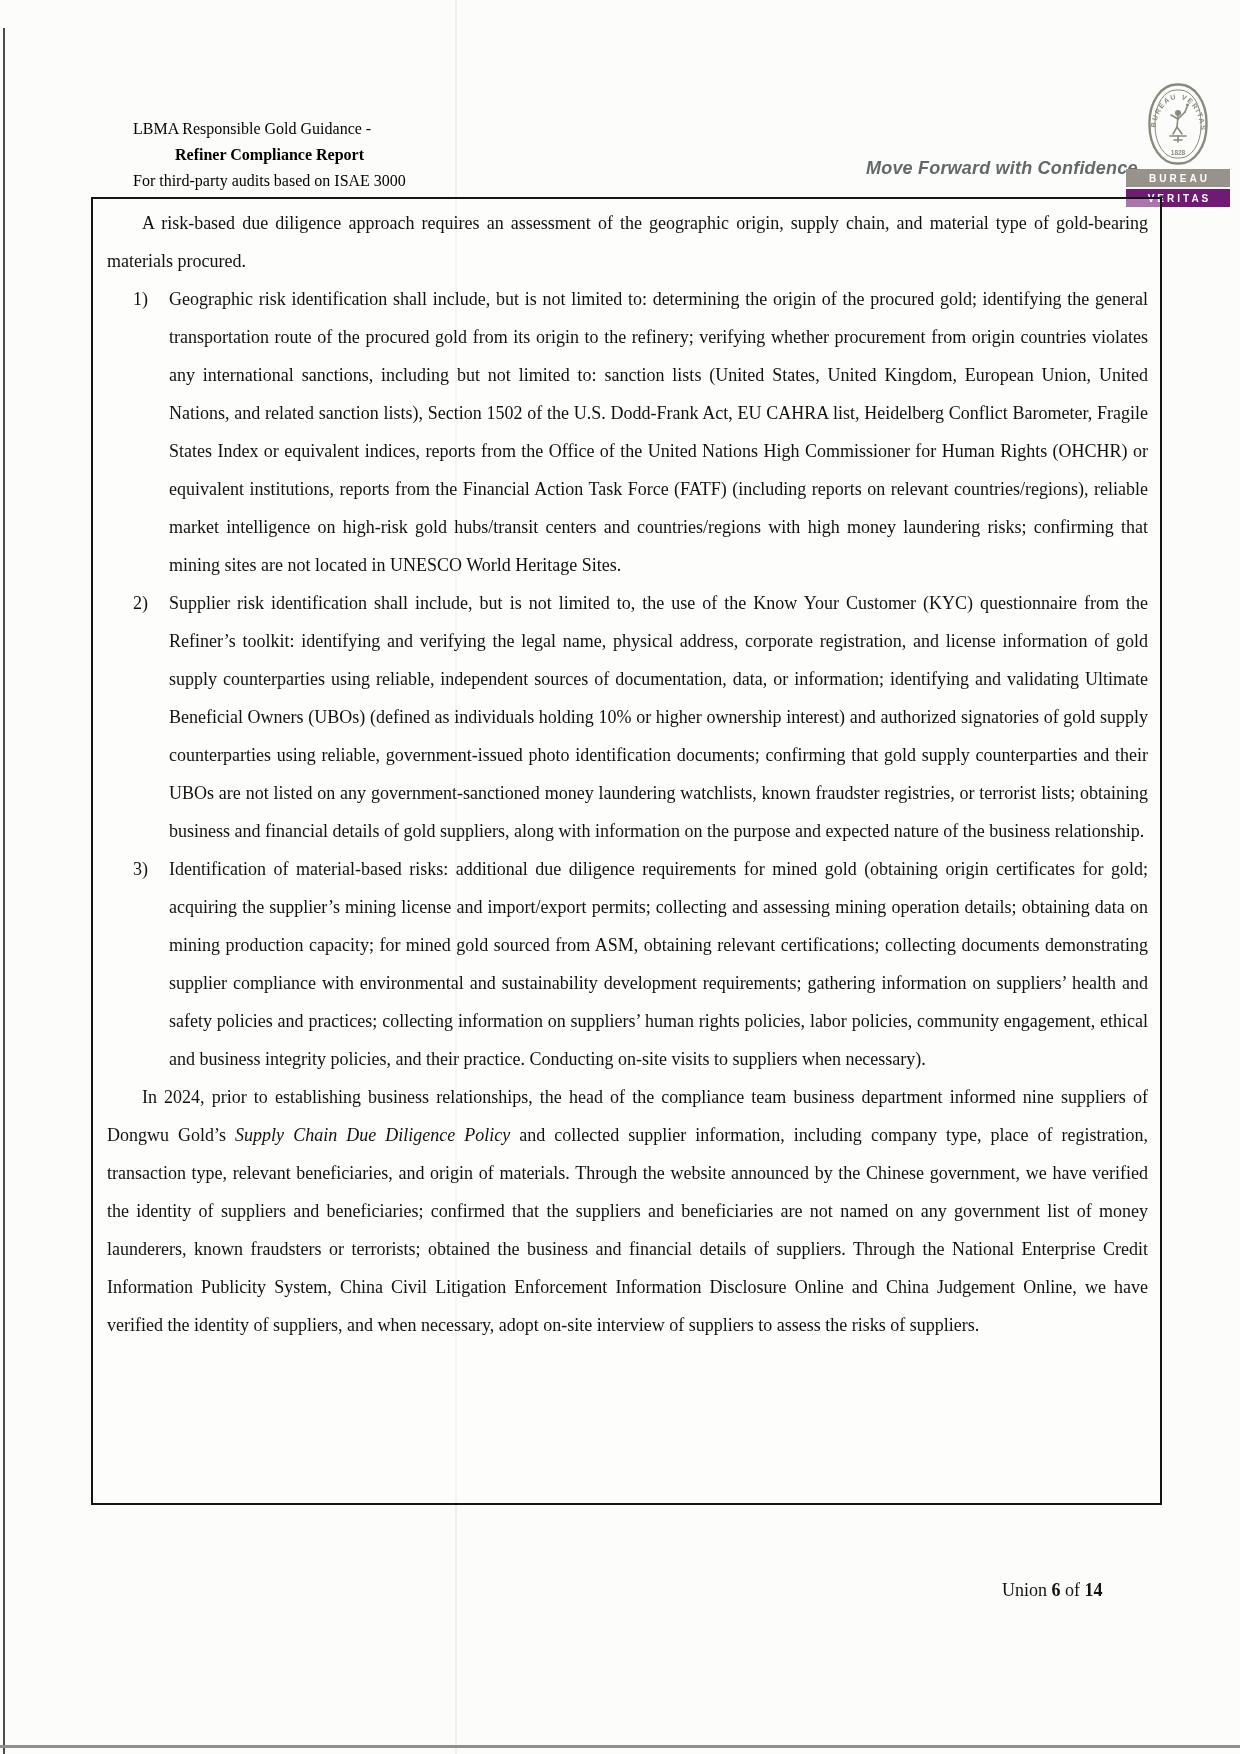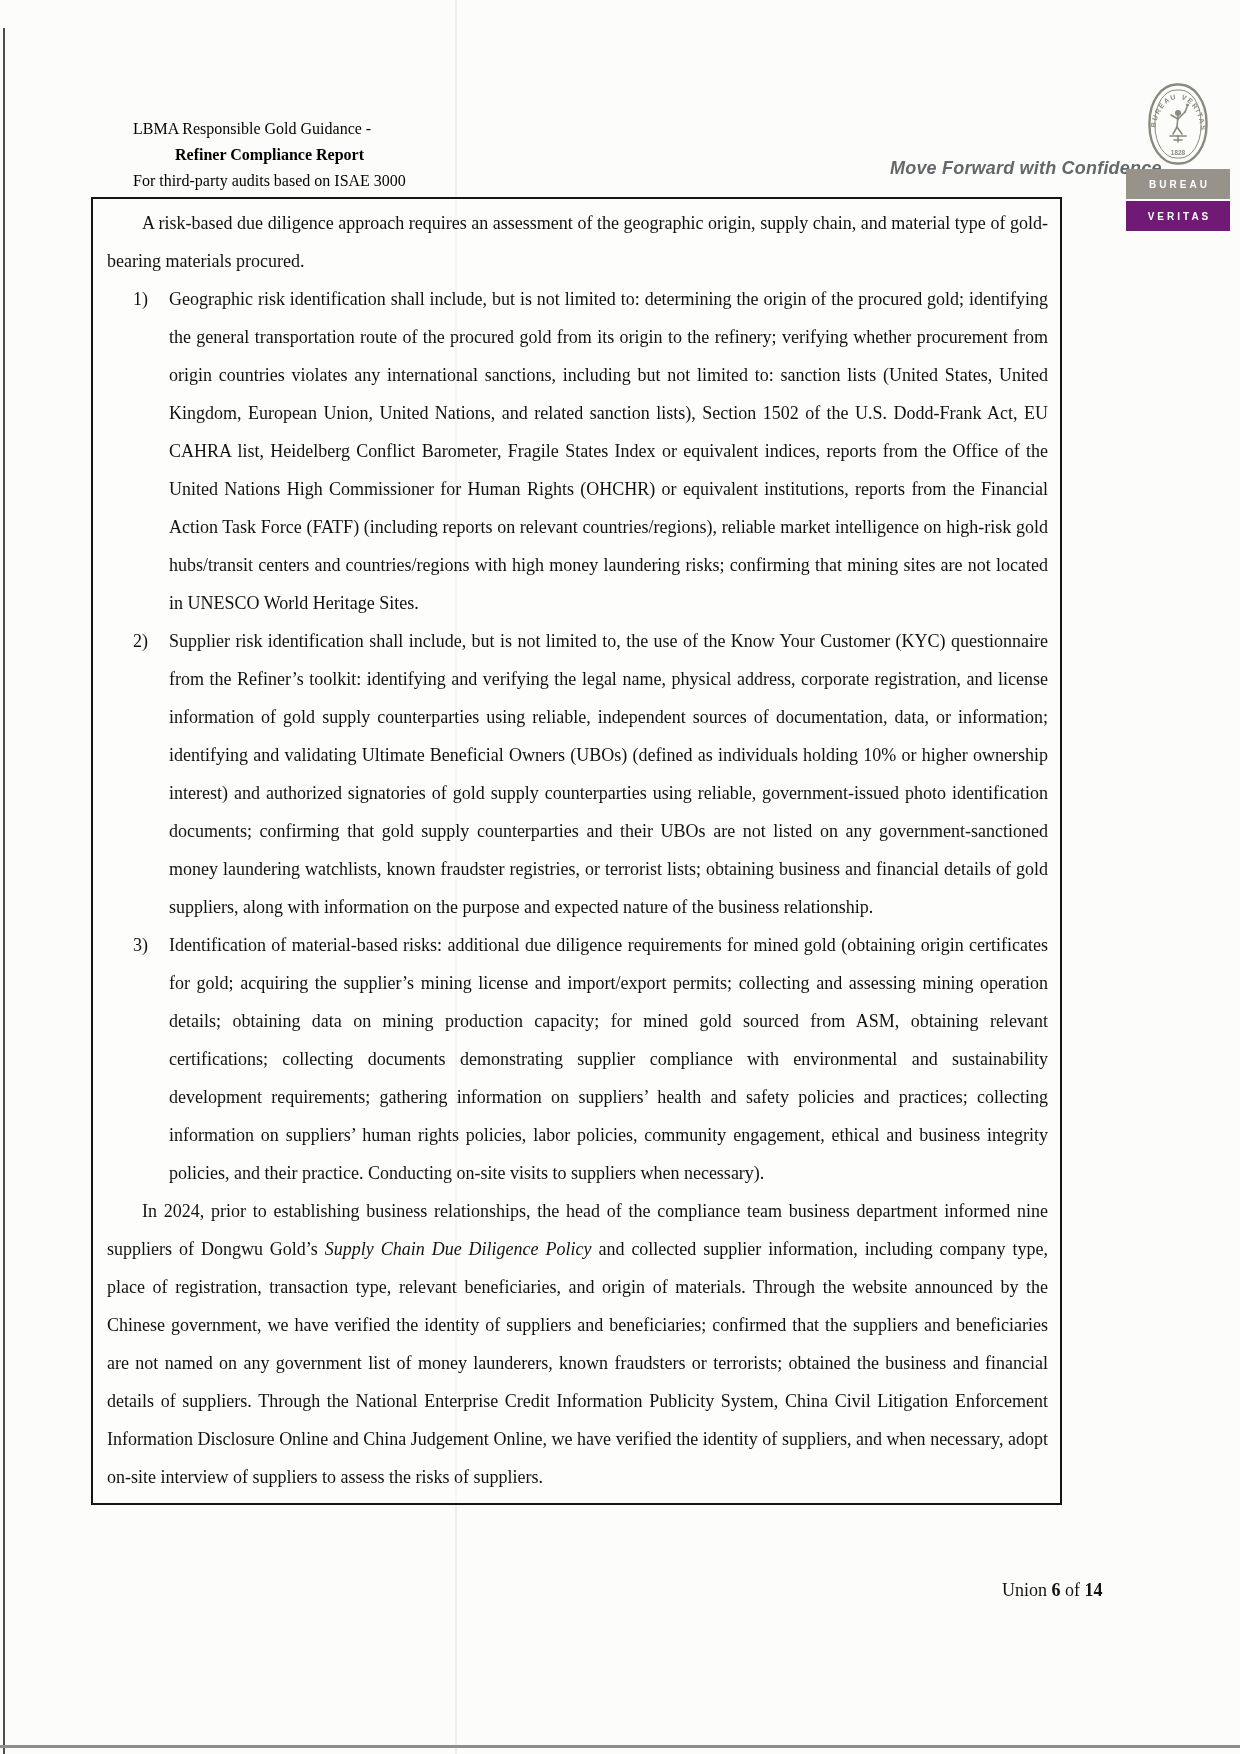--- a/index.html
+++ b/index.html
@@ -13,41 +13,41 @@
   }
   
   .scan-edge-left{position:absolute;left:3px;top:28px;width:2px;height:1726px;background:#4c4c4c;}
   .scan-edge-bottom{position:absolute;left:0;top:1745px;width:1240px;height:3px;background:#8e8e8c;}
   .scan-crease{position:absolute;left:455px;top:0;width:2px;height:1754px;background:rgba(205,195,172,0.22);}
 
   
   .header-titles{position:absolute;left:133px;top:116px;font-size:16px;line-height:26px;color:#000;}
   .header-titles .t2{font-weight:bold;margin-left:42px;}
   .tagline{
-    position:absolute;left:890px;top:158px;
+    position:absolute;left:866px;top:158px;
     font-family:"Liberation Sans", sans-serif;
     font-style:italic;font-weight:bold;
     font-size:18px;color:#64686b;letter-spacing:0.2px;
   }
 
   
   .logo{position:absolute;left:1126px;top:82px;width:104px;}
   .logo-emblem{display:block;margin:0 auto 3px auto;}
   .logo-bar{
-    height:30px;margin-bottom:2px;
+    height:18px;margin-bottom:2px;
     display:flex;align-items:center;justify-content:center;
     color:#fff;font-family:"Liberation Sans", sans-serif;
     font-weight:bold;font-size:10px;letter-spacing:3px;text-indent:3px;
   }
   .logo-bar.bureau{background:#98938a;}
   .logo-bar.veritas{background:#701a75;}
 
   
   .doc-box{
-    position:absolute;left:91px;top:197px;width:971px;height:1308px;
+    position:absolute;left:91px;top:197px;width:1071px;height:1308px;
     border:2px solid #151515;background:rgba(255,255,255,0.4);
     box-sizing:border-box;
     padding:5px 12px 0 14px;
     font-size:18px;line-height:38px;
     text-align:justify;
   }
   .doc-box p{margin:0;}
   .para-indent{text-indent:35px;}
   .list-item{position:relative;padding-left:62px;}
   .list-item .marker{position:absolute;left:26px;top:0;}

